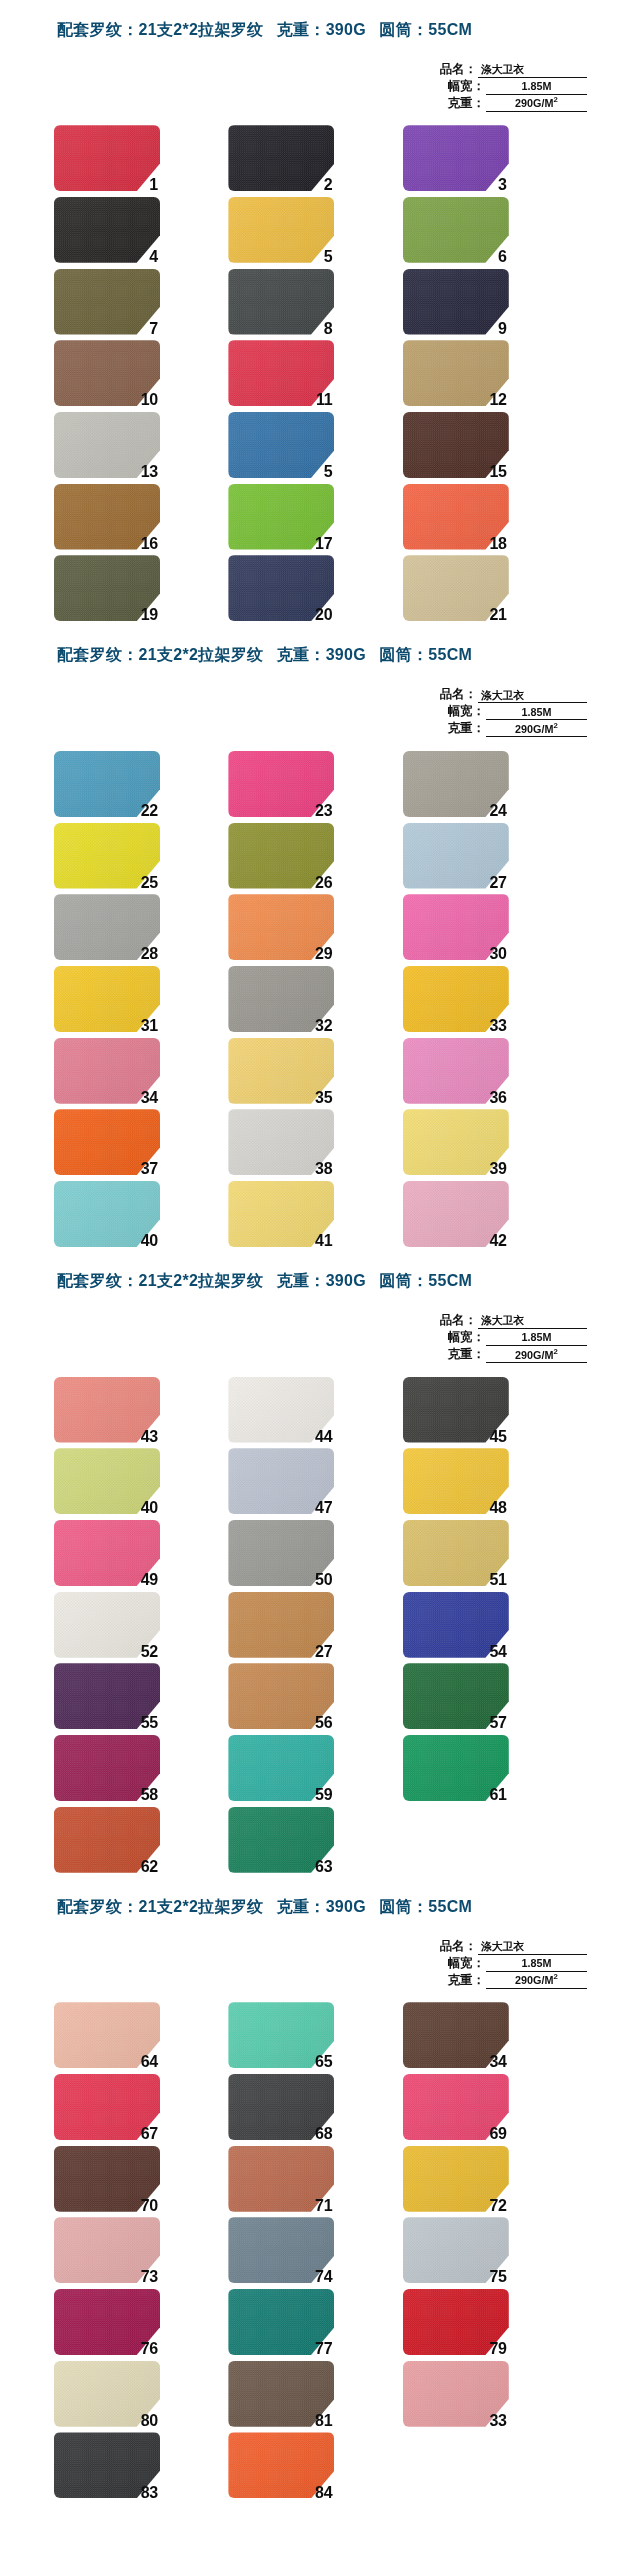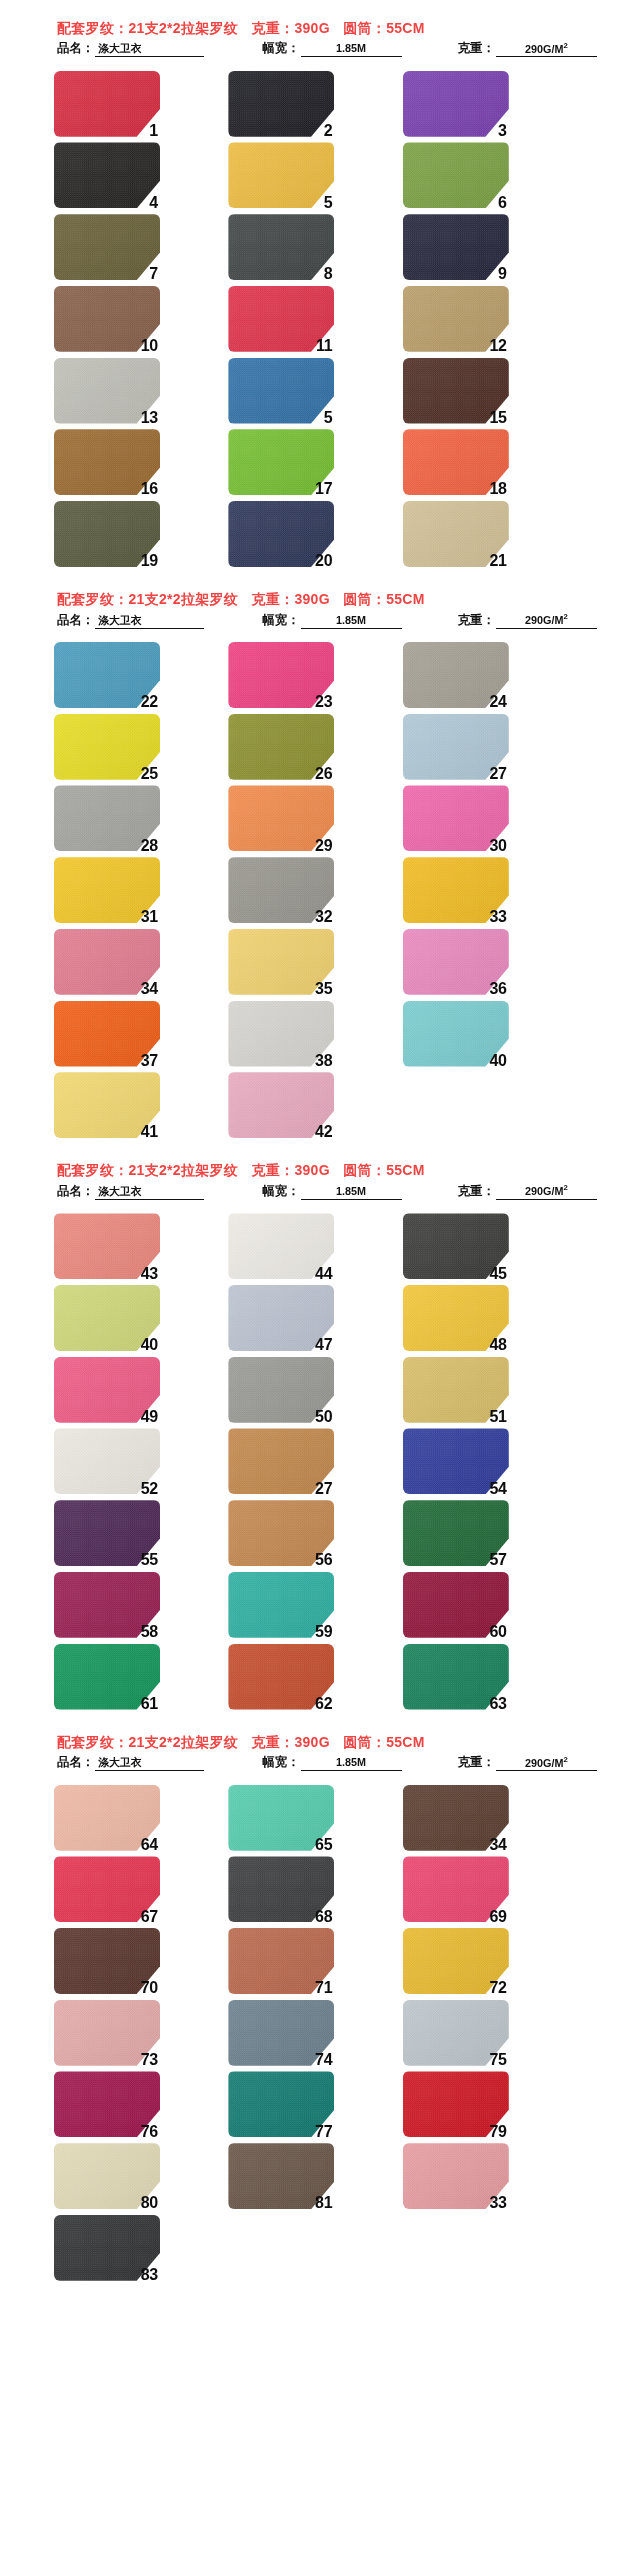--- a/index.html
+++ b/index.html
@@ -25,38 +25,39 @@
     width: 618px;
     padding-top: 19.6px;
   }
   .section + .section { padding-top: 24px; }
 
   .sec-header {
     padding-left: 57px;
     padding-right: 31px;
   }
   .hdr-line1 {
-    font-size: 14px;
+    font-size: 16px;
     font-weight: bold;
     letter-spacing: 0.3px;
     white-space: nowrap;
     line-height: 1.2;
-    color: #ef4444;
+    color: #0c4a6e;
   }
   .hdr-line1 .seg { margin-right: 13.4px; }
   .hdr-line1 .seg:last-child { margin-right: 0; }
 
   .hdr-line2 {
-    margin-top: 4px;
+    margin-top: 22px;
     display: flex;
     align-items: flex-end;
     font-size: 12.4px;
     font-weight: bold;
     color: #111;
     white-space: nowrap;
+    flex-direction: column;
   }
   .fld { display: flex; align-items: flex-end; }
   .fld-label { margin-right: 1px; }
   .fld-value {
     display: inline-block;
     border-bottom: 1px solid #111;
     text-align: center;
     font-size: 10.8px;
     padding: 0 3.1px 0.5px 3.1px;
     line-height: 1.25;
@@ -387,20 +388,26 @@
       </div>
     </div>
     <div class="cell">
       <div class="swatch-wrap">
         <div class="swatch" style="background-color:#dedcd7;background-image:repeating-linear-gradient(45deg, rgba(255,255,255,0.10) 0 0.5px, rgba(0,0,0,0.00) 0.5px 1px),repeating-linear-gradient(-45deg, rgba(0,0,0,0.09) 0 0.5px, rgba(0,0,0,0.00) 0.5px 1px),linear-gradient(140deg, rgba(255,255,255,0.07), rgba(0,0,0,0.07));"></div>
         <span class="swatch-num">38</span>
       </div>
     </div>
     <div class="cell">
       <div class="swatch-wrap">
+        <div class="swatch" style="background-color:#fae372;background-image:repeating-linear-gradient(45deg, rgba(255,255,255,0.10) 0 0.5px, rgba(0,0,0,0.00) 0.5px 1px),repeating-linear-gradient(-45deg, rgba(0,0,0,0.09) 0 0.5px, rgba(0,0,0,0.00) 0.5px 1px),linear-gradient(140deg, rgba(255,255,255,0.07), rgba(0,0,0,0.07));"></div>
+        <span class="swatch-num">39</span>
+      </div>
+    </div>
+    <div class="cell">
+      <div class="swatch-wrap">
         <div class="swatch" style="background-color:#7cd3d6;background-image:repeating-linear-gradient(45deg, rgba(255,255,255,0.10) 0 0.5px, rgba(0,0,0,0.00) 0.5px 1px),repeating-linear-gradient(-45deg, rgba(0,0,0,0.09) 0 0.5px, rgba(0,0,0,0.00) 0.5px 1px),linear-gradient(140deg, rgba(255,255,255,0.07), rgba(0,0,0,0.07));"></div>
         <span class="swatch-num">40</span>
       </div>
     </div>
     <div class="cell">
       <div class="swatch-wrap">
         <div class="swatch" style="background-color:#fbe072;background-image:repeating-linear-gradient(45deg, rgba(255,255,255,0.10) 0 0.5px, rgba(0,0,0,0.00) 0.5px 1px),repeating-linear-gradient(-45deg, rgba(0,0,0,0.09) 0 0.5px, rgba(0,0,0,0.00) 0.5px 1px),linear-gradient(140deg, rgba(255,255,255,0.07), rgba(0,0,0,0.07));"></div>
         <span class="swatch-num">41</span>
       </div>
     </div>
@@ -531,26 +538,20 @@
       </div>
     </div>
     <div class="cell">
       <div class="swatch-wrap">
         <div class="swatch" style="background-color:#2bb5a6;background-image:repeating-linear-gradient(45deg, rgba(255,255,255,0.10) 0 0.5px, rgba(0,0,0,0.00) 0.5px 1px),repeating-linear-gradient(-45deg, rgba(0,0,0,0.09) 0 0.5px, rgba(0,0,0,0.00) 0.5px 1px),linear-gradient(140deg, rgba(255,255,255,0.07), rgba(0,0,0,0.07));"></div>
         <span class="swatch-num">59</span>
       </div>
     </div>
     <div class="cell">
       <div class="swatch-wrap">
-        <div class="swatch" style="background-color:#95113a;background-image:repeating-linear-gradient(45deg, rgba(255,255,255,0.10) 0 0.5px, rgba(0,0,0,0.00) 0.5px 1px),repeating-linear-gradient(-45deg, rgba(0,0,0,0.09) 0 0.5px, rgba(0,0,0,0.00) 0.5px 1px),linear-gradient(140deg, rgba(255,255,255,0.07), rgba(0,0,0,0.07));"></div>
-        <span class="swatch-num">60</span>
-      </div>
-    </div>
-    <div class="cell">
-      <div class="swatch-wrap">
         <div class="swatch" style="background-color:#0e9a5a;background-image:repeating-linear-gradient(45deg, rgba(255,255,255,0.10) 0 0.5px, rgba(0,0,0,0.00) 0.5px 1px),repeating-linear-gradient(-45deg, rgba(0,0,0,0.09) 0 0.5px, rgba(0,0,0,0.00) 0.5px 1px),linear-gradient(140deg, rgba(255,255,255,0.07), rgba(0,0,0,0.07));"></div>
         <span class="swatch-num">61</span>
       </div>
     </div>
     <div class="cell">
       <div class="swatch-wrap">
         <div class="swatch" style="background-color:#cb4c2a;background-image:repeating-linear-gradient(45deg, rgba(255,255,255,0.10) 0 0.5px, rgba(0,0,0,0.00) 0.5px 1px),repeating-linear-gradient(-45deg, rgba(0,0,0,0.09) 0 0.5px, rgba(0,0,0,0.00) 0.5px 1px),linear-gradient(140deg, rgba(255,255,255,0.07), rgba(0,0,0,0.07));"></div>
         <span class="swatch-num">62</span>
       </div>
     </div>
@@ -691,16 +692,22 @@
         <div class="swatch" style="background-color:#efa0a4;background-image:repeating-linear-gradient(45deg, rgba(255,255,255,0.10) 0 0.5px, rgba(0,0,0,0.00) 0.5px 1px),repeating-linear-gradient(-45deg, rgba(0,0,0,0.09) 0 0.5px, rgba(0,0,0,0.00) 0.5px 1px),linear-gradient(140deg, rgba(255,255,255,0.07), rgba(0,0,0,0.07));"></div>
         <span class="swatch-num">33</span>
       </div>
     </div>
     <div class="cell">
       <div class="swatch-wrap">
         <div class="swatch" style="background-color:#2f3133;background-image:repeating-linear-gradient(45deg, rgba(255,255,255,0.10) 0 0.5px, rgba(0,0,0,0.00) 0.5px 1px),repeating-linear-gradient(-45deg, rgba(0,0,0,0.09) 0 0.5px, rgba(0,0,0,0.00) 0.5px 1px),linear-gradient(140deg, rgba(255,255,255,0.07), rgba(0,0,0,0.07));"></div>
         <span class="swatch-num">83</span>
       </div>
     </div>
+    <div class="cell">
+      <div class="swatch-wrap">
+        <div class="swatch" style="background-color:#fb5c26;background-image:repeating-linear-gradient(45deg, rgba(255,255,255,0.10) 0 0.5px, rgba(0,0,0,0.00) 0.5px 1px),repeating-linear-gradient(-45deg, rgba(0,0,0,0.09) 0 0.5px, rgba(0,0,0,0.00) 0.5px 1px),linear-gradient(140deg, rgba(255,255,255,0.07), rgba(0,0,0,0.07));"></div>
+        <span class="swatch-num">84</span>
+      </div>
+    </div>
       </div>
   </div>
   </div>
 
 
 </body></html>

